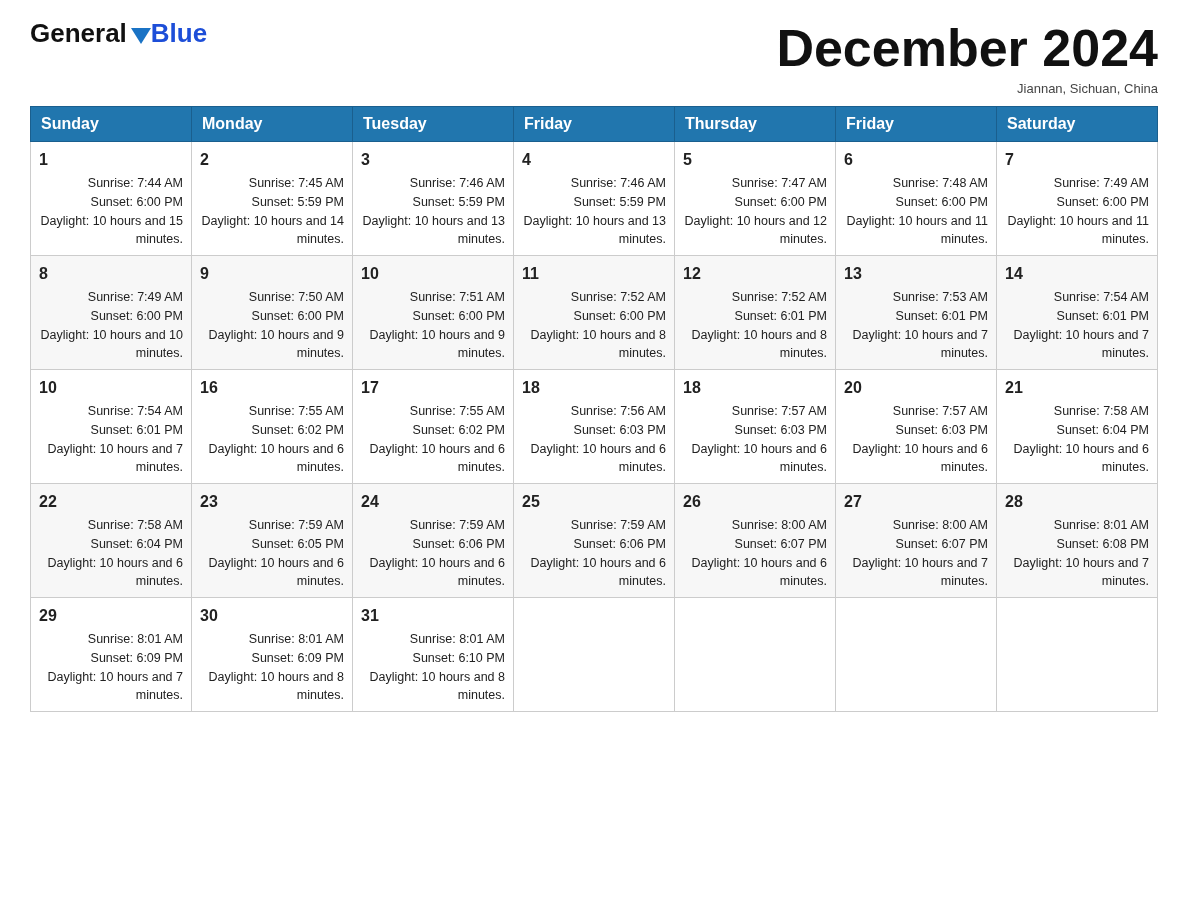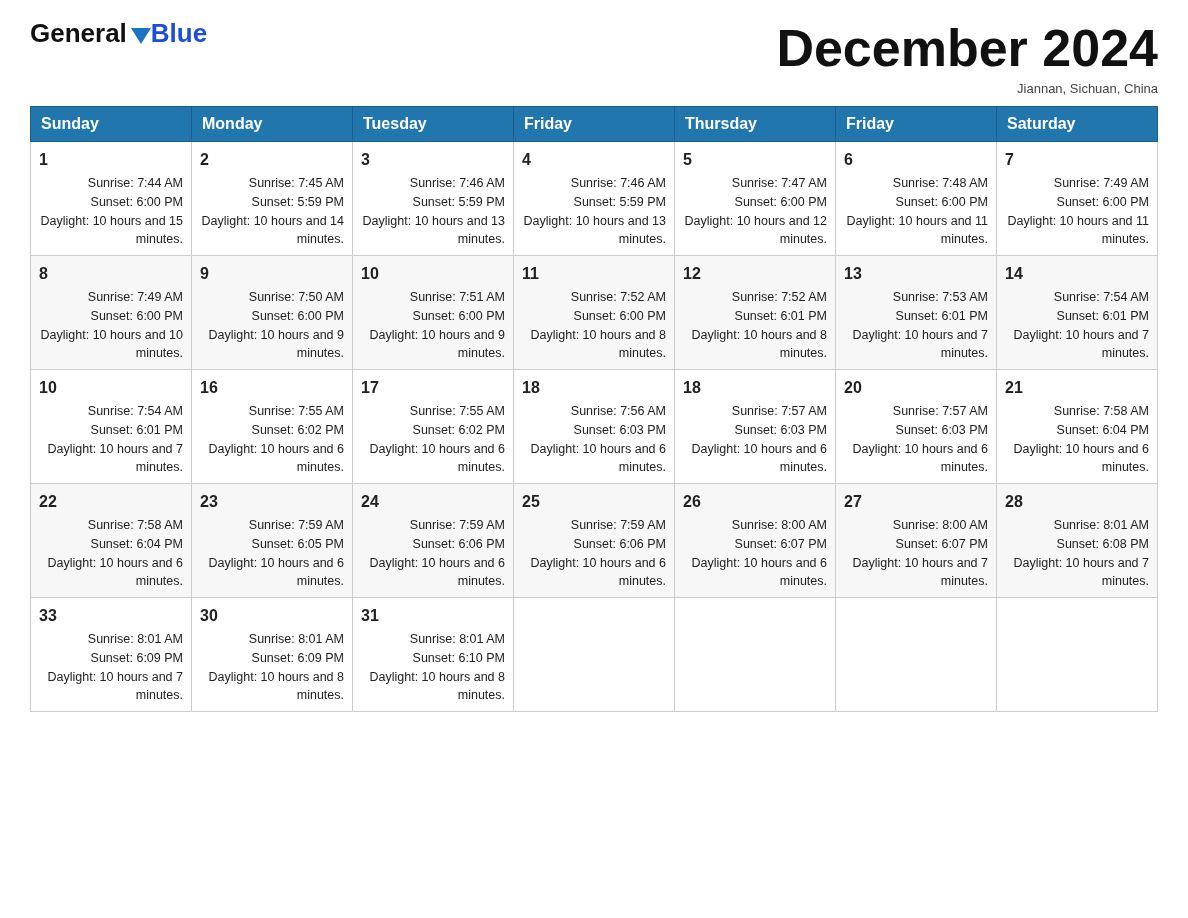--- a/index.html
+++ b/index.html
@@ -248,21 +248,21 @@
           <span class="day-num">27</span>
           <div class="day-info">Sunrise: 8:00 AM<br>Sunset: 6:07 PM<br>Daylight: 10 hours and 7 minutes.</div>
         </td>
         <td>
           <span class="day-num">28</span>
           <div class="day-info">Sunrise: 8:01 AM<br>Sunset: 6:08 PM<br>Daylight: 10 hours and 7 minutes.</div>
         </td>
       </tr>
       <tr>
         <td>
-          <span class="day-num">33</span>
+          <span class="day-num">29</span>
           <div class="day-info">Sunrise: 8:01 AM<br>Sunset: 6:09 PM<br>Daylight: 10 hours and 7 minutes.</div>
         </td>
         <td>
           <span class="day-num">30</span>
           <div class="day-info">Sunrise: 8:01 AM<br>Sunset: 6:09 PM<br>Daylight: 10 hours and 8 minutes.</div>
         </td>
         <td>
           <span class="day-num">31</span>
           <div class="day-info">Sunrise: 8:01 AM<br>Sunset: 6:10 PM<br>Daylight: 10 hours and 8 minutes.</div>
         </td>

